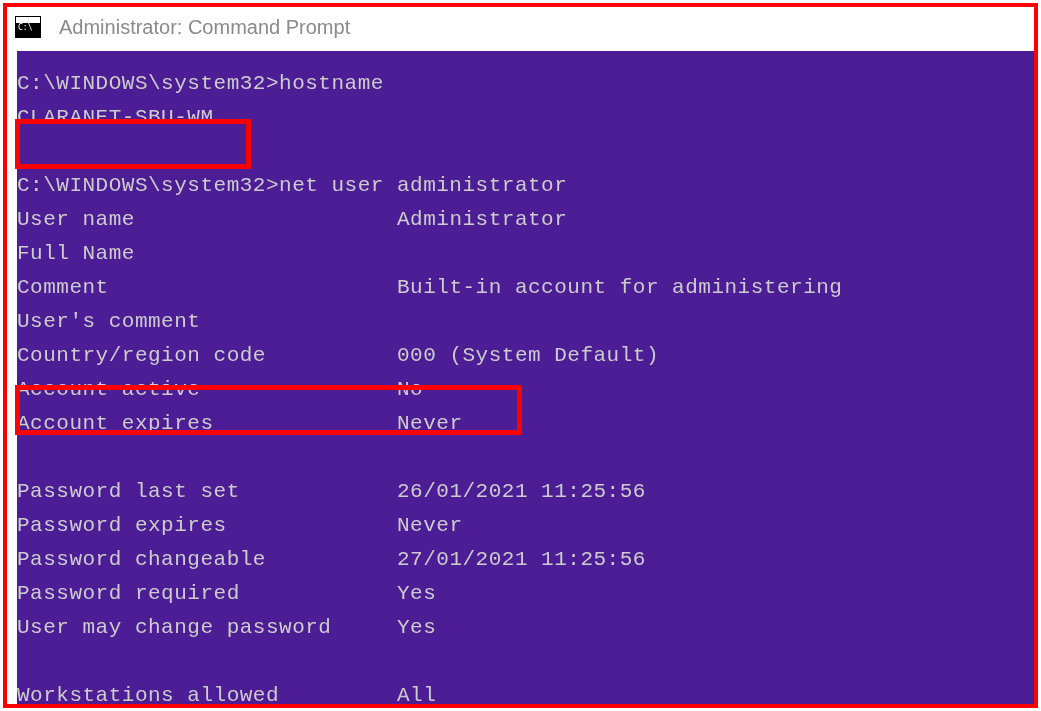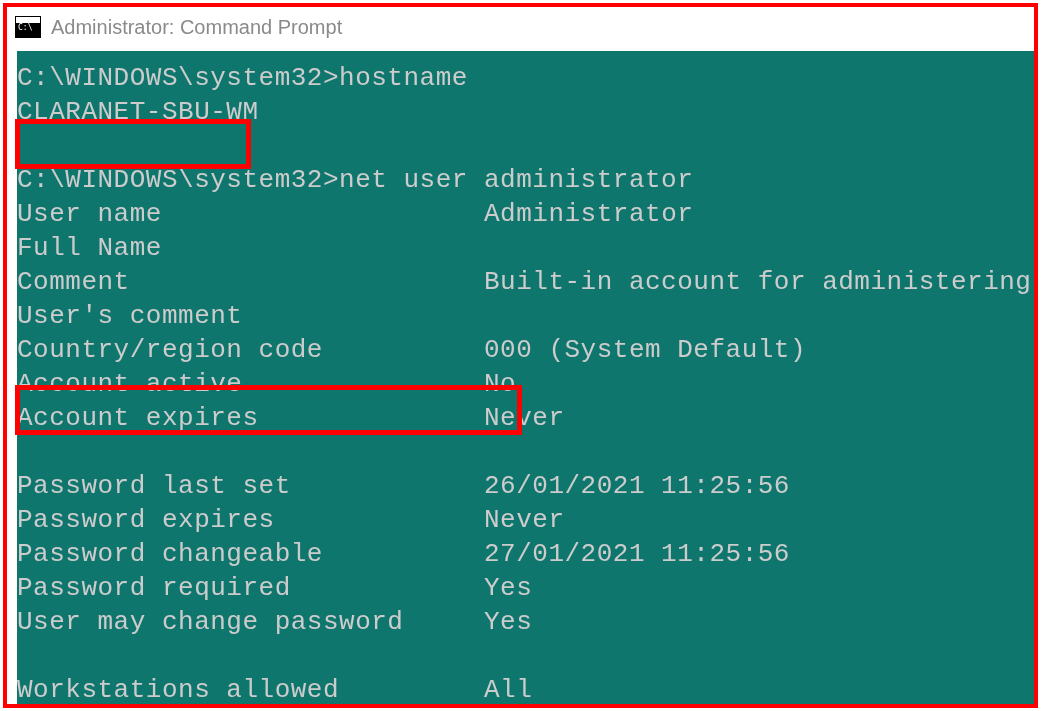--- a/index.html
+++ b/index.html
@@ -12,21 +12,21 @@
   }
   .outer-frame {
     position: absolute;
     top: 3px; left: 3px; right: 3px; bottom: 3px;
     border: 4px solid #ff0000;
     background: #fff;
   }
   .titlebar {
     display: flex;
     align-items: center;
-    gap: 10px;
+    gap: 18px;
     height: 40px;
     padding: 4px 8px;
     background: #fff;
   }
   .appicon {
     width: 26px; height: 22px;
     background: #000;
     border: 1px solid #000;
     position: relative;
     display: inline-block;
@@ -45,28 +45,28 @@
     color: #fff;
     font-family: Consolas, monospace;
   }
   .title-text {
     color: #8a8a8a;
     font-size: 20px;
   }
   .terminal {
     position: absolute;
     top: 44px; left: 10px; right: 0; bottom: 0;
-    background: #0f766e;
+    background: #4c1d95;
     color: #cccccc;
     font-family: Consolas, "Courier New", monospace;
-    font-size: 26px;
+    font-size: 21px;
     line-height: 34px;
     letter-spacing: 0.5px;
     white-space: pre;
-    padding-top: 10px;
+    padding-top: 16px;
     overflow: hidden;
   }
   .highlight-box {
     position: absolute;
     border: 5px solid #ff0000;
     background: transparent;
     pointer-events: none;
   }
   .hl1 { top: 112px; left: 8px;  width: 236px; height: 50px; }
   .hl2 { top: 378px; left: 8px;  width: 507px; height: 50px; }

